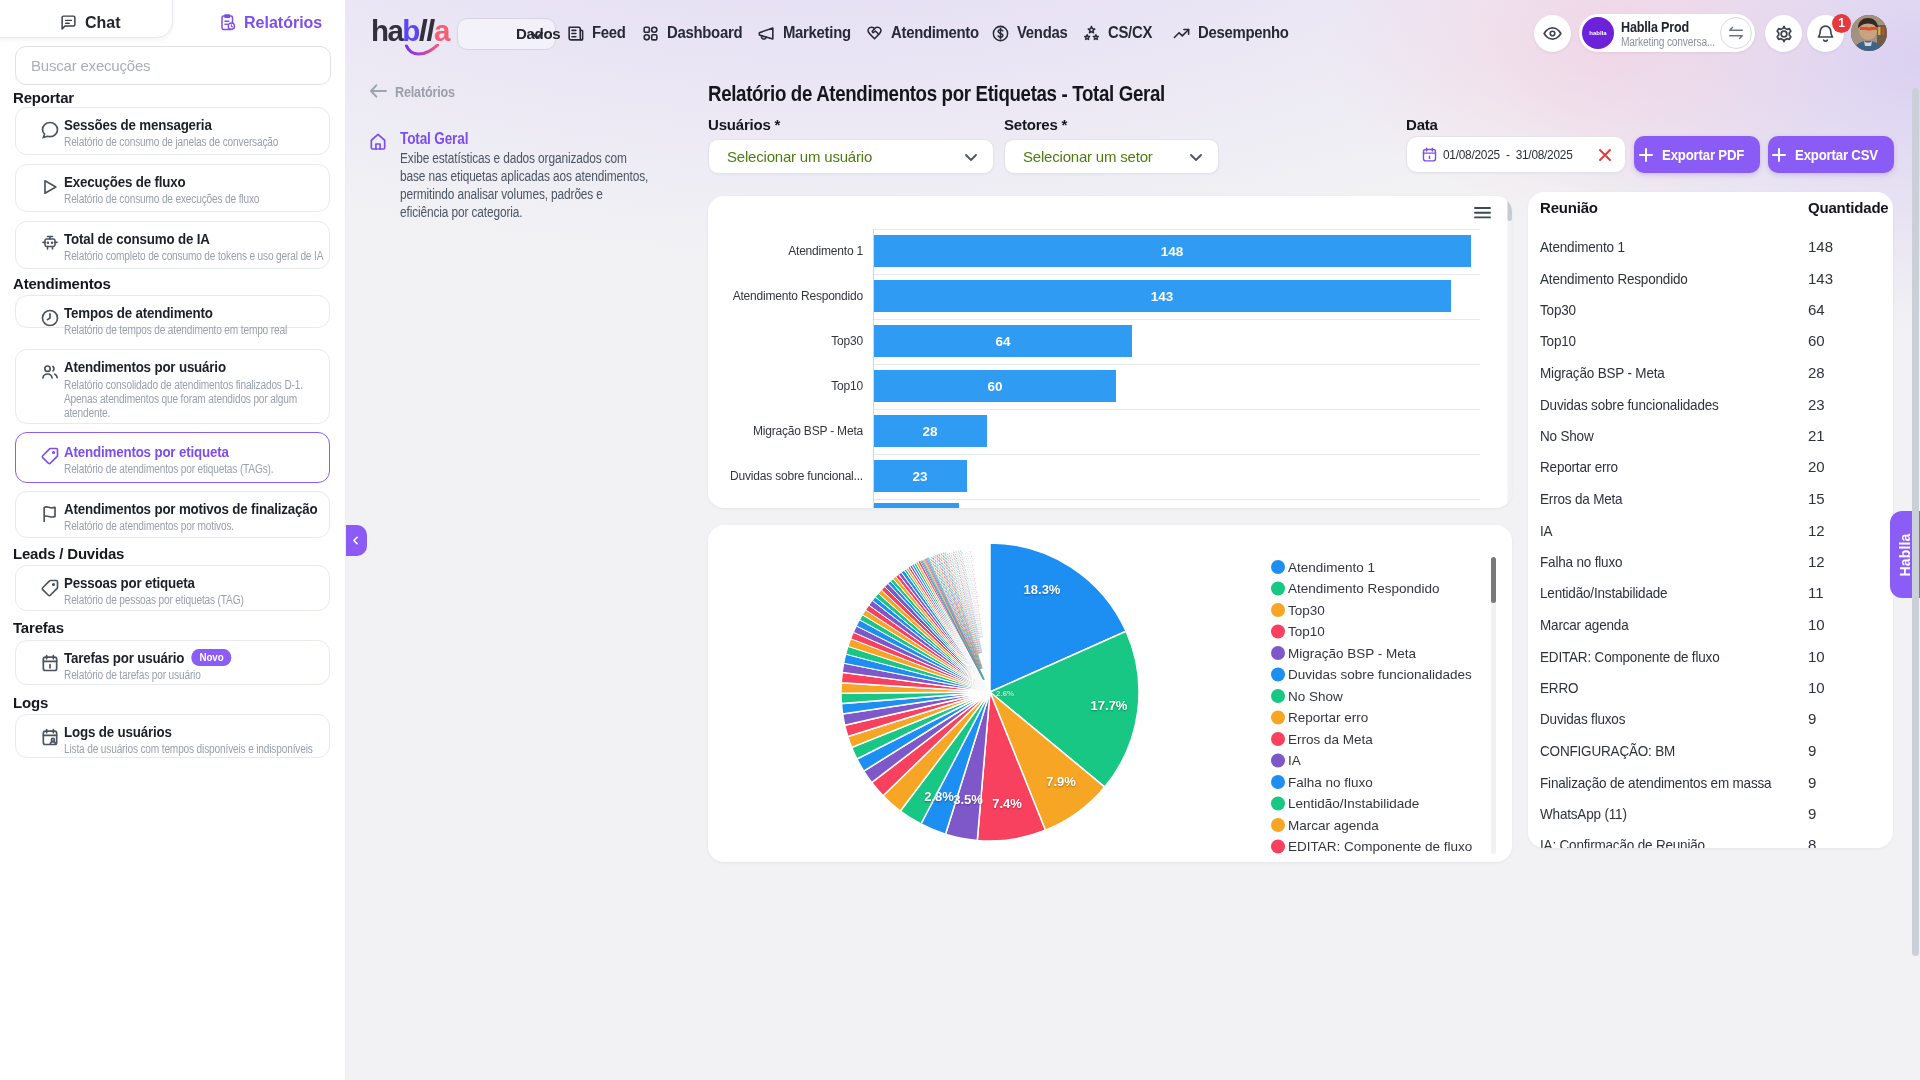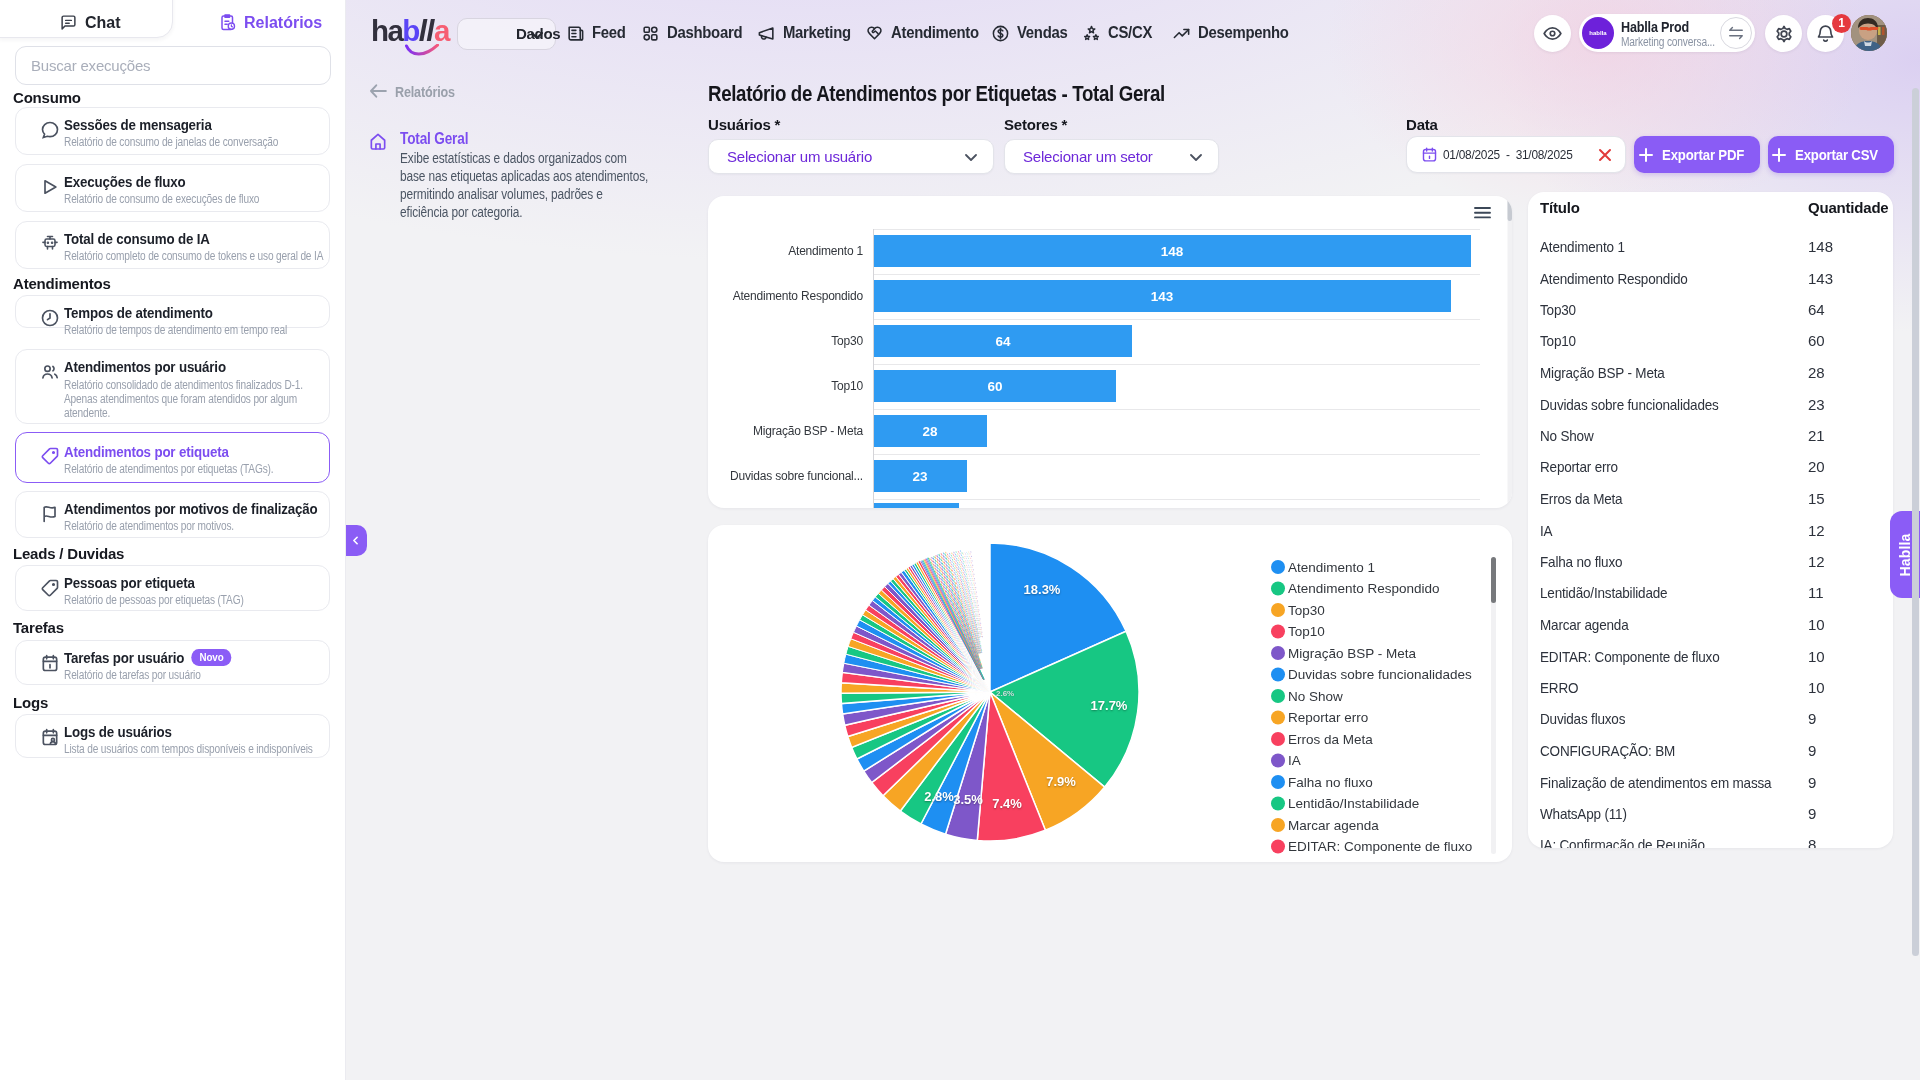--- a/index.html
+++ b/index.html
@@ -30,21 +30,21 @@
 .novo { display:inline-block; margin-left:8px; background:#8b5cf6; color:#fff; font-size:11px; font-weight:700; border-radius:9px; padding:2px 9px 3px; position:relative; top:-2px; letter-spacing:-0.1px;}
 
 .navitem { position:absolute; top:0; height:66px; display:flex; align-items:center; gap:7px; font-size:16px; font-weight:700; color:#262a33; letter-spacing:-0.3px; }
 .navitem svg { width:19px; height:19px; }
 .navitem span { display:inline-block; transform:scaleX(0.93); transform-origin:left center; white-space:nowrap; }
 .hcirc { position:absolute; top:15px; width:37px; height:37px; background:#fff; border-radius:50%; display:flex; align-items:center; justify-content:center; box-shadow:0 1px 3px rgba(50,40,80,0.08); }
 
 .btn { position:absolute; top:136px; height:37px; background:#8a5cf5; border-radius:10px; color:#fff; font-size:15px; font-weight:700;
   display:flex; align-items:center; justify-content:center; gap:9px; letter-spacing:-0.2px; box-shadow:0 2px 5px rgba(120,80,220,0.25);}
 .selbox { position:absolute; top:139px; height:35px; background:#fff; border:1px solid #e3e4ea; border-radius:10px; box-shadow:0 1px 2px rgba(30,30,60,0.04); }
-.selbox span { position:absolute; left:18px; top:8px; font-size:15px; color:#6d28d9; letter-spacing:-0.2px; }
+.selbox span { position:absolute; left:18px; top:8px; font-size:15px; color:#4d7c0f; letter-spacing:-0.2px; }
 .flabel { position:absolute; top:116px; font-size:15px; font-weight:700; color:#15171e; letter-spacing:-0.2px; }
 .chart-card { position:absolute; background:#fff; border-radius:16px; box-shadow:0 1px 3px rgba(30,30,60,0.06); overflow:hidden; }
 .trow { position:absolute; left:0; width:100%; }
 .trow .t1 { position:absolute; left:12px; top:0; font-size:15px; color:#2d323c; letter-spacing:-0.2px; white-space:nowrap; transform:scaleX(0.9); transform-origin:left top; }
 .trow .t2 { position:absolute; left:280px; top:0; font-size:15px; color:#2d323c; }
 </style>
 </head>
 <body>
 <div id="page">
 <div id="sidebar">
@@ -64,21 +64,21 @@
           <path d="M8 11h5M8 15h3"></path>
           <circle cx="16.5" cy="17.5" r="4.2" fill="#fff" stroke="#7c4df0" stroke-width="1.8"></circle>
           <path d="M16.5 15.8v1.9l1.3 .8" stroke-width="1.6"></path>
         </svg>
   </div>
   <div class="abs tabtxt" style="left:244px;top:14px;color:#7c4df0;">Relatórios</div>
 
   <div class="search">
         <span>Buscar execuções</span>
       </div>
-  <div class="seclabel" style="top:89px;">Consumo</div>
+  <div class="seclabel" style="top:89px;">Reportar</div>
 
   <div class="card" style="top:164px;height:48px;">
     <div class="cicon">
           <svg viewBox="0 0 24 24" fill="none" stroke="#4b5260" stroke-width="2" stroke-linejoin="round">
             <path d="M6 4.5 19 12 6 19.5z"></path>
           </svg>
         </div>
     <div class="ctitle">Execuções de fluxo</div>
     <div class="csub">Relatório de consumo de execuções de fluxo</div>
   </div>
@@ -546,21 +546,21 @@
       <text x="231" y="276">2.8%</text>
     </g>
     <text x="288" y="171" font-size="8" font-weight="bold" fill="#e3e3e8" opacity="0.9" style="text-shadow:0 0 2px rgba(0,0,0,0.3);">2.6%</text>
 
     <rect x="783" y="32" width="5" height="297" rx="2.5" fill="#f1f1f3"></rect>
     <rect x="783" y="32" width="5" height="46" rx="2.5" fill="#77797c"></rect>
   </svg>
 </div>
 
 <div class="chart-card" style="left:1528px;top:192px;width:365px;height:656px;">
-  <div style="position:absolute;left:12px;top:7px;font-size:15px;font-weight:700;color:#14161c;letter-spacing:-0.2px;">Título</div>
+  <div style="position:absolute;left:12px;top:7px;font-size:15px;font-weight:700;color:#14161c;letter-spacing:-0.2px;">Reunião</div>
   <div style="position:absolute;left:280px;top:7px;font-size:15px;font-weight:700;color:#14161c;letter-spacing:-0.2px;">Quantidade</div>
   <div class="trow" style="top:46px;">
         <span class="t1">Atendimento 1</span>
         <span class="t2">148</span>
       </div>
 <div class="trow" style="top:78px;">
         <span class="t1">Atendimento Respondido</span>
         <span class="t2">143</span>
       </div>
 <div class="trow" style="top:109px;">

